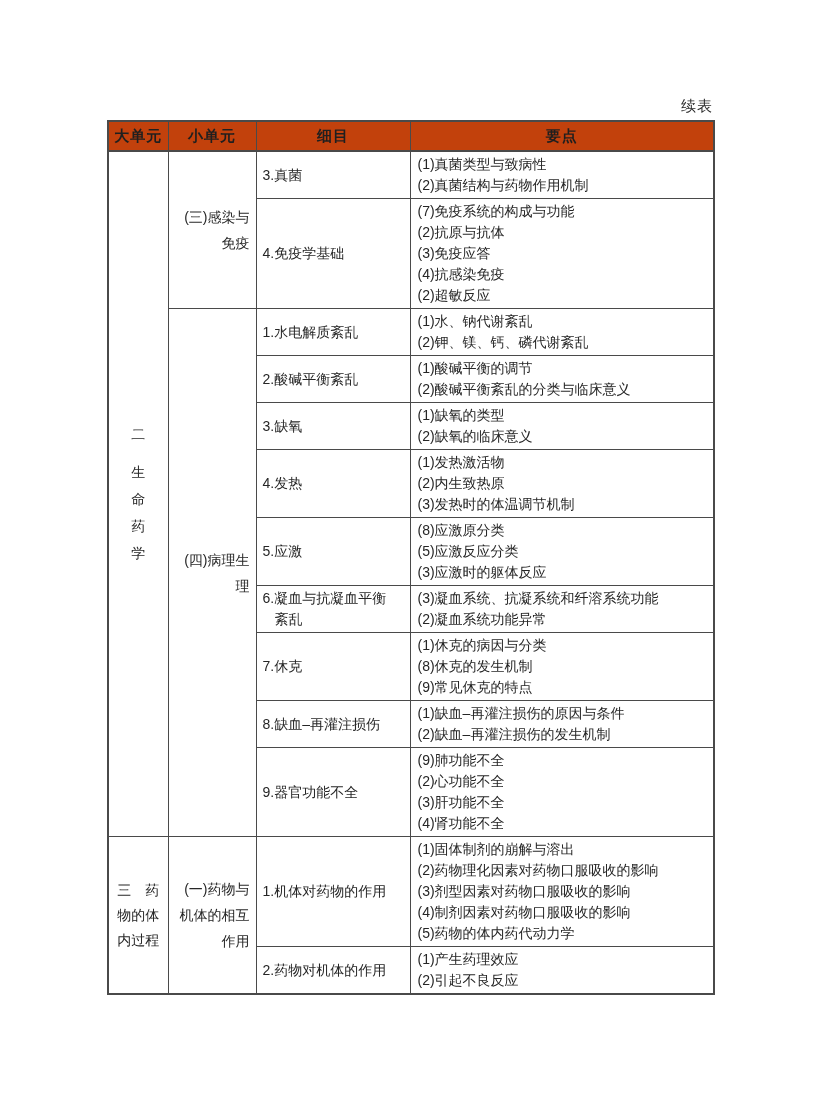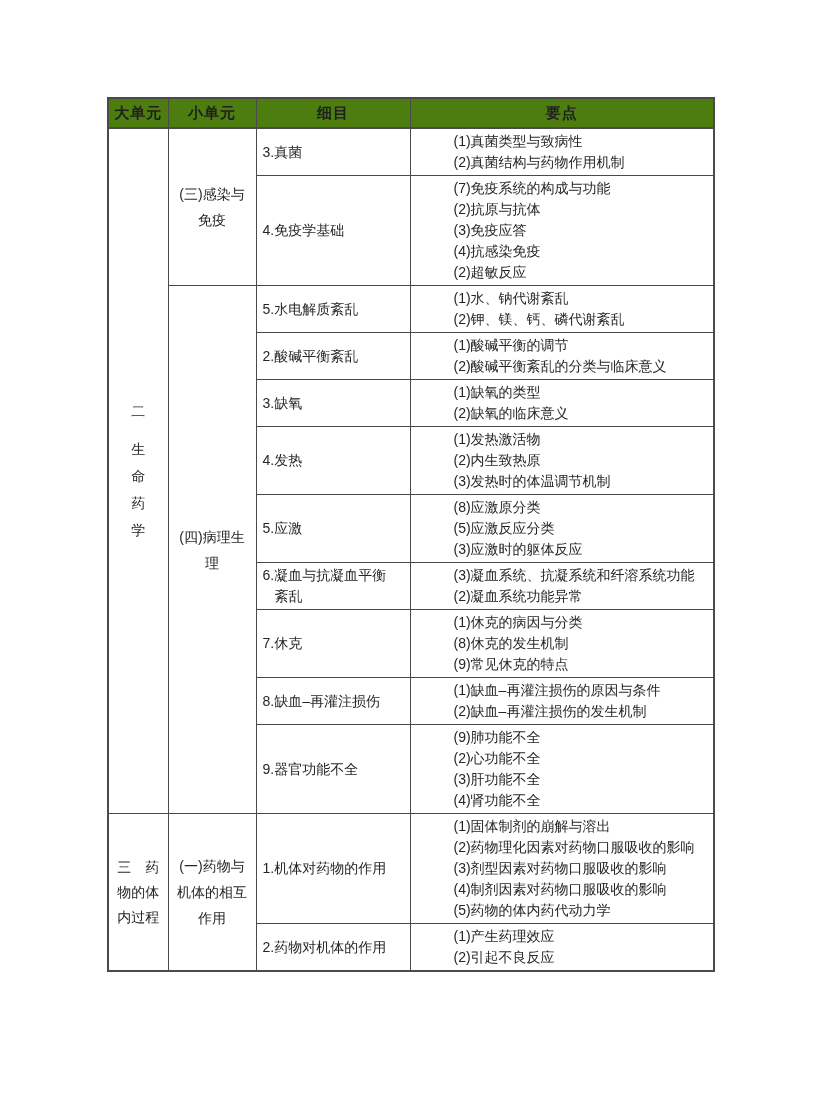--- a/index.html
+++ b/index.html
@@ -26,21 +26,21 @@
     margin-bottom: 4px;
     color: #2b2b2b;
   }
   table.syllabus {
     width: 606px;
     border-collapse: collapse;
     table-layout: fixed;
     border: 2px solid #4a4a4a;
   }
   table.syllabus th {
-    background: #4d7c0f;
+    background: #c2410c;
     font-size: 15px;
     font-weight: bold;
     letter-spacing: 1px;
     text-align: center;
     height: 26px;
     border: 1px solid #4a4a4a;
     border-bottom: 2px solid #4a4a4a;
     color: #1f1f1f;
   }
   table.syllabus td {
@@ -58,41 +58,41 @@
     display: block;
     line-height: 27px;
   }
   .major-cell .vgap {
     display: block;
     height: 11px;
   }
   .minor-cell {
     padding: 12px 6px;
     line-height: 26px;
-    text-align: center;
+    text-align: right;
   }
   .item-cell {
     padding: 2px 4px 2px 18px;
     text-indent: -12px;
     line-height: 21px;
     white-space: pre-line;
   }
   .points-cell {
     padding: 2px 7px;
   }
   .point-line {
     line-height: 21px;
     text-align: left;
-    margin-left: 36px;
   }
 </style>
 </head>
 <body>
 
 <div class="page">
+  <div class="continued-label">续表</div>
 
   <table class="syllabus">
     <colgroup>
       <col style="width:60px">
       <col style="width:88px">
       <col style="width:154px">
       <col style="width:304px">
     </colgroup>
     <thead>
       <tr>
@@ -124,21 +124,21 @@
           <td class="points-cell">
             <div class="point-line">(7)免疫系统的构成与功能</div>
             <div class="point-line">(2)抗原与抗体</div>
             <div class="point-line">(3)免疫应答</div>
             <div class="point-line">(4)抗感染免疫</div>
             <div class="point-line">(2)超敏反应</div>
           </td>
         </tr>
         <tr>
           <td rowspan="9" class="minor-cell">(四)病理生理</td>
-          <td class="item-cell">5.水电解质紊乱</td>
+          <td class="item-cell">1.水电解质紊乱</td>
           <td class="points-cell">
             <div class="point-line">(1)水、钠代谢紊乱</div>
             <div class="point-line">(2)钾、镁、钙、磷代谢紊乱</div>
           </td>
         </tr>
         <tr>
           <td class="item-cell">2.酸碱平衡紊乱</td>
           <td class="points-cell">
             <div class="point-line">(1)酸碱平衡的调节</div>
             <div class="point-line">(2)酸碱平衡紊乱的分类与临床意义</div>

